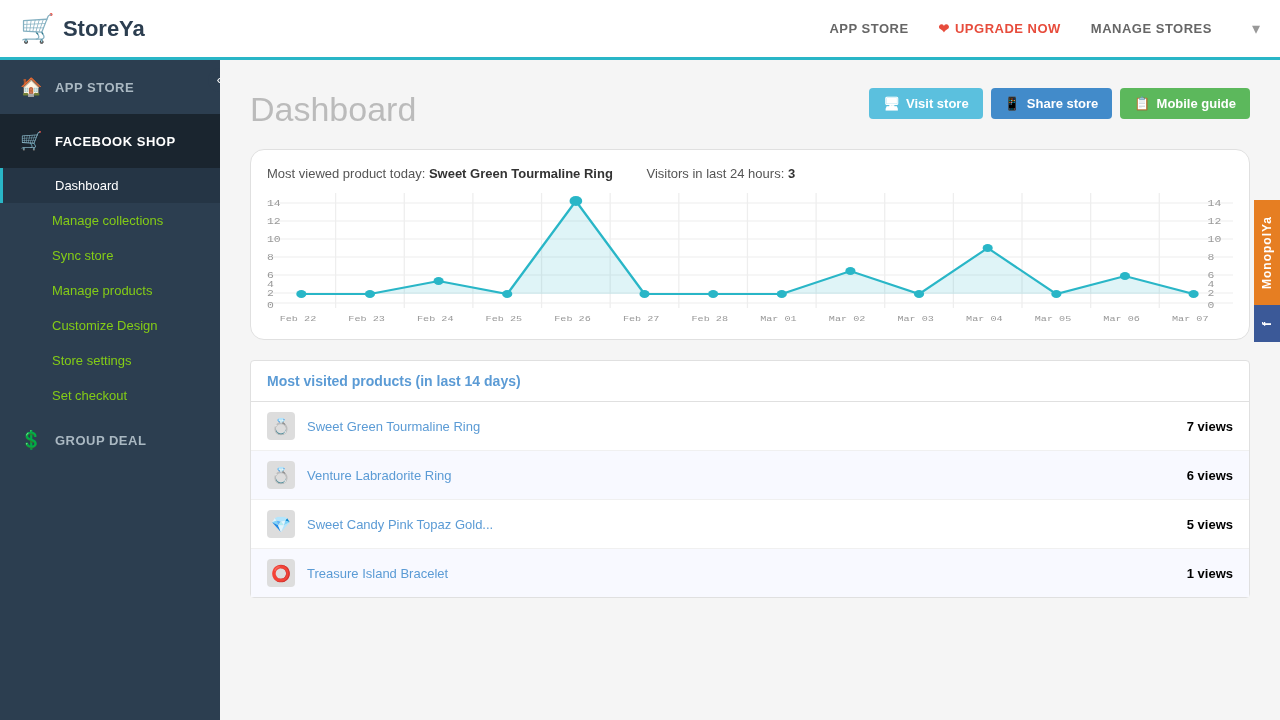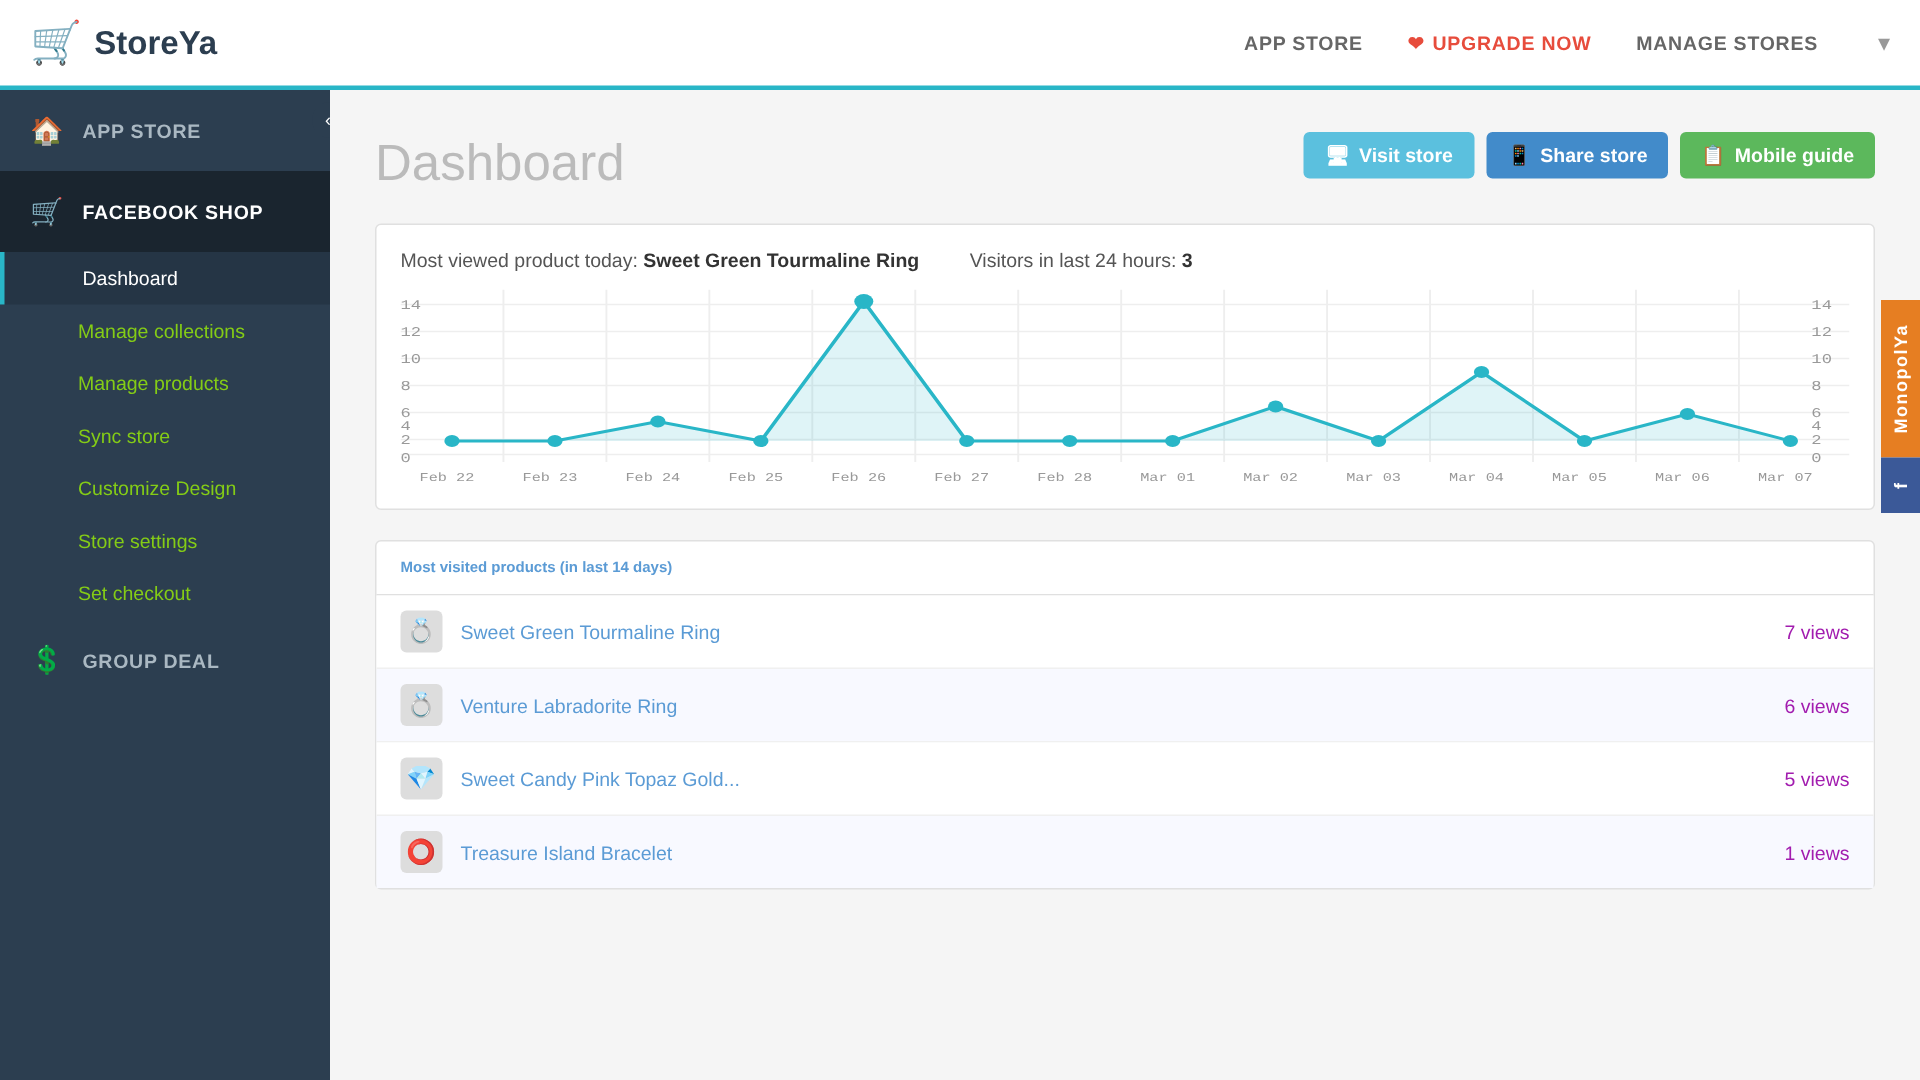--- a/index.html
+++ b/index.html
@@ -146,21 +146,21 @@
       border: none;
     }
     .action-btn.visit { background: #5bc0de; color: #fff; }
     .action-btn.share { background: #428bca; color: #fff; }
     .action-btn.mobile { background: #5cb85c; color: #fff; }
 
     
     .chart-card {
       background: #fff;
       border: 1px solid #e0e0e0;
-      border-radius: 4px;
+      border-radius: 14px;
       padding: 16px;
       margin-bottom: 20px;
     }
     .chart-header {
       font-size: 13px;
       color: #555;
       margin-bottom: 12px;
     }
     .chart-header strong { color: #333; }
     .chart-header .visitors { margin-left: 30px; }
@@ -174,21 +174,21 @@
 
     
     .products-card {
       background: #fff;
       border: 1px solid #e0e0e0;
       border-radius: 4px;
     }
     .products-header {
       padding: 12px 16px;
       color: #5b9bd5;
-      font-size: 10px;
+      font-size: 14px;
       font-weight: 600;
       border-bottom: 1px solid #e0e0e0;
     }
     .product-row {
       display: flex;
       align-items: center;
       padding: 10px 16px;
       border-bottom: 1px solid #f0f0f0;
       font-size: 13px;
     }
@@ -200,21 +200,21 @@
       height: 28px;
       border-radius: 4px;
       margin-right: 12px;
       background: #ddd;
       display: flex;
       align-items: center;
       justify-content: center;
       font-size: 16px;
     }
     .product-name { color: #5b9bd5; flex: 1; }
-    .product-views { color: #a21caf; }
+    .product-views { color: #000000; font-weight: bold; }
 
     
     .right-tab {
       position: fixed;
       right: 0;
       top: 200px;
       display: flex;
       flex-direction: column;
       gap: 0;
     }
@@ -258,22 +258,22 @@
     <span>APP STORE</span>
   </div>
 
   <div class="sidebar-main-item active">
     <span class="icon">🛒</span>
     <span>FACEBOOK SHOP</span>
   </div>
 
   <div class="sidebar-sub-item active">Dashboard</div>
   <div class="sidebar-sub-item">Manage collections</div>
+  <div class="sidebar-sub-item">Sync store</div>
   <div class="sidebar-sub-item">Manage products</div>
-  <div class="sidebar-sub-item">Sync store</div>
   <div class="sidebar-sub-item">Customize Design</div>
   <div class="sidebar-sub-item">Store settings</div>
   <div class="sidebar-sub-item">Set checkout</div>
 
   <div class="sidebar-main-item">
     <span class="icon">💲</span>
     <span>GROUP DEAL</span>
   </div>
 </aside>
 

